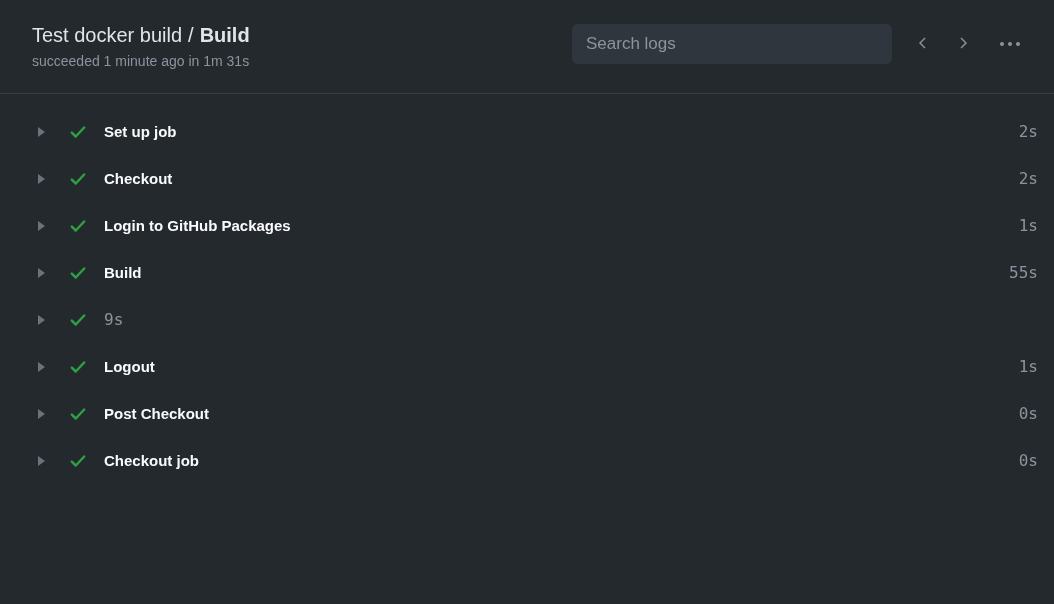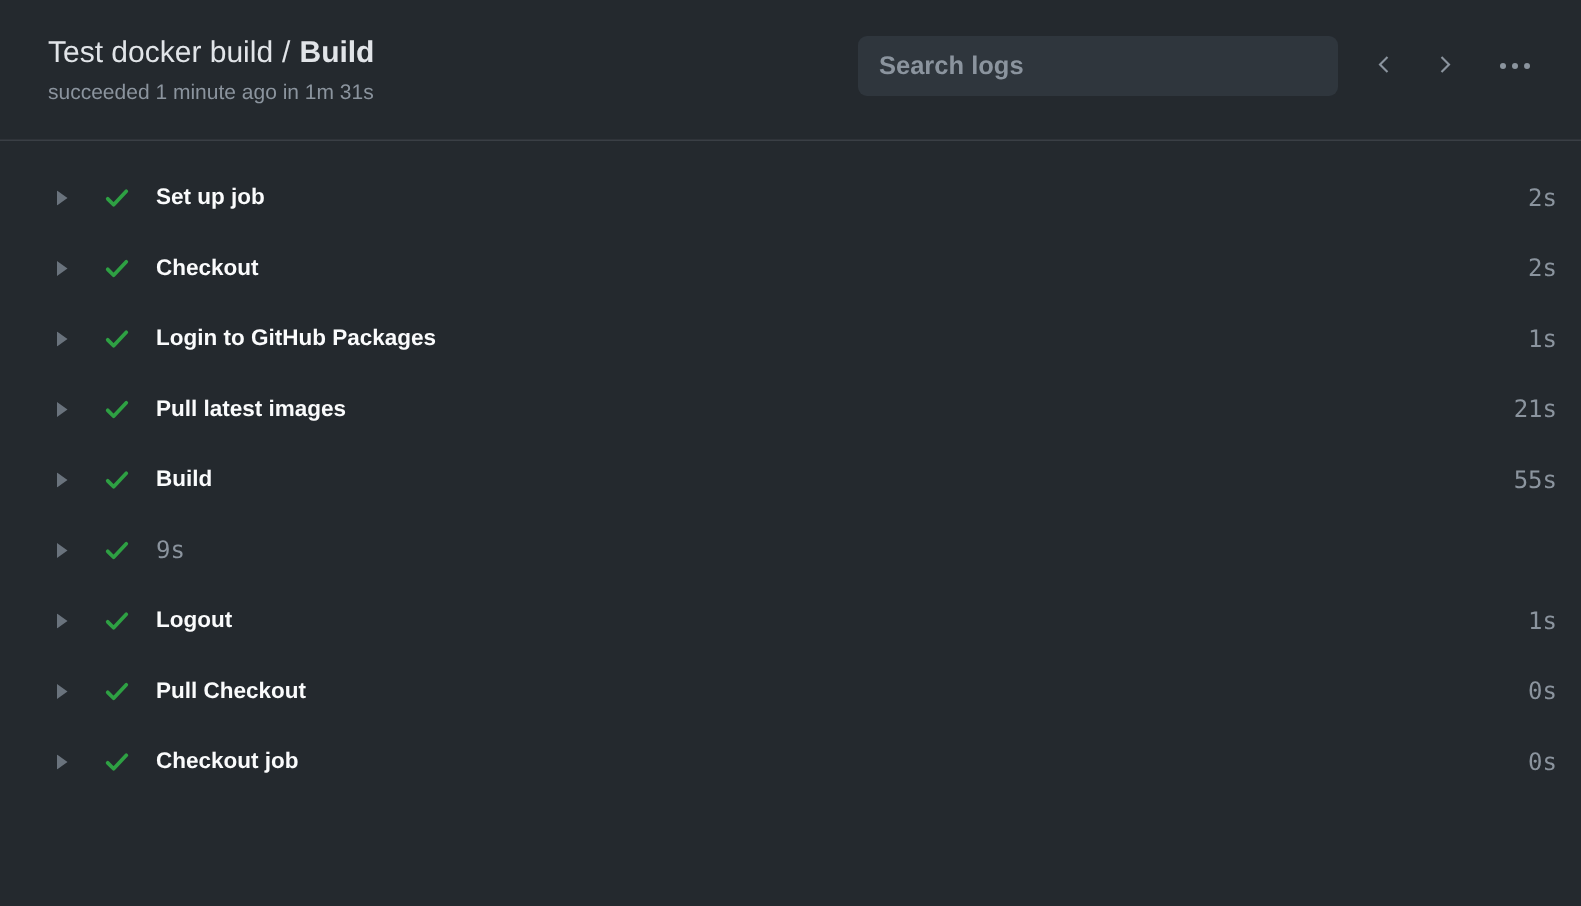--- a/index.html
+++ b/index.html
@@ -55,21 +55,20 @@
     }
     .search-box {
       background-color: #2f363d;
       border: none;
       border-radius: 6px;
       padding: 10px 14px;
       font-size: 17px;
       color: #8b949e;
       width: 320px;
       outline: none;
-      font-weight: bold;
     }
     .search-box::placeholder {
       color: #8b949e;
     }
     .nav-btn {
       background: none;
       border: none;
       color: #8b949e;
       cursor: pointer;
       padding: 4px;
@@ -221,34 +220,20 @@
       <span class="step-caret">
         <svg viewBox="0 0 10 10" fill="currentColor">
           <path d="M2 0v10l7-5z"></path>
         </svg>
       </span>
       <span class="step-check">
         <svg viewBox="0 0 16 16" fill="none" stroke="currentColor" stroke-width="2.2" stroke-linecap="round" stroke-linejoin="round">
           <path d="M2.5 8.5 6 12l7.5-8"></path>
         </svg>
       </span>
-      <span class="step-name">Pull latest images</span>
-      <span class="step-duration">21s</span>
-    </div>
-    <div class="step-row">
-      <span class="step-caret">
-        <svg viewBox="0 0 10 10" fill="currentColor">
-          <path d="M2 0v10l7-5z"></path>
-        </svg>
-      </span>
-      <span class="step-check">
-        <svg viewBox="0 0 16 16" fill="none" stroke="currentColor" stroke-width="2.2" stroke-linecap="round" stroke-linejoin="round">
-          <path d="M2.5 8.5 6 12l7.5-8"></path>
-        </svg>
-      </span>
       <span class="step-name">Build</span>
       <span class="step-duration">55s</span>
     </div>
     <div class="step-row">
       <span class="step-caret">
         <svg viewBox="0 0 10 10" fill="currentColor">
           <path d="M2 0v10l7-5z"></path>
         </svg>
       </span>
       <span class="step-check">
@@ -276,21 +261,21 @@
       <span class="step-caret">
         <svg viewBox="0 0 10 10" fill="currentColor">
           <path d="M2 0v10l7-5z"></path>
         </svg>
       </span>
       <span class="step-check">
         <svg viewBox="0 0 16 16" fill="none" stroke="currentColor" stroke-width="2.2" stroke-linecap="round" stroke-linejoin="round">
           <path d="M2.5 8.5 6 12l7.5-8"></path>
         </svg>
       </span>
-      <span class="step-name">Pull Checkout</span>
+      <span class="step-name">Post Checkout</span>
       <span class="step-duration">0s</span>
     </div>
     <div class="step-row">
       <span class="step-caret">
         <svg viewBox="0 0 10 10" fill="currentColor">
           <path d="M2 0v10l7-5z"></path>
         </svg>
       </span>
       <span class="step-check">
         <svg viewBox="0 0 16 16" fill="none" stroke="currentColor" stroke-width="2.2" stroke-linecap="round" stroke-linejoin="round">

